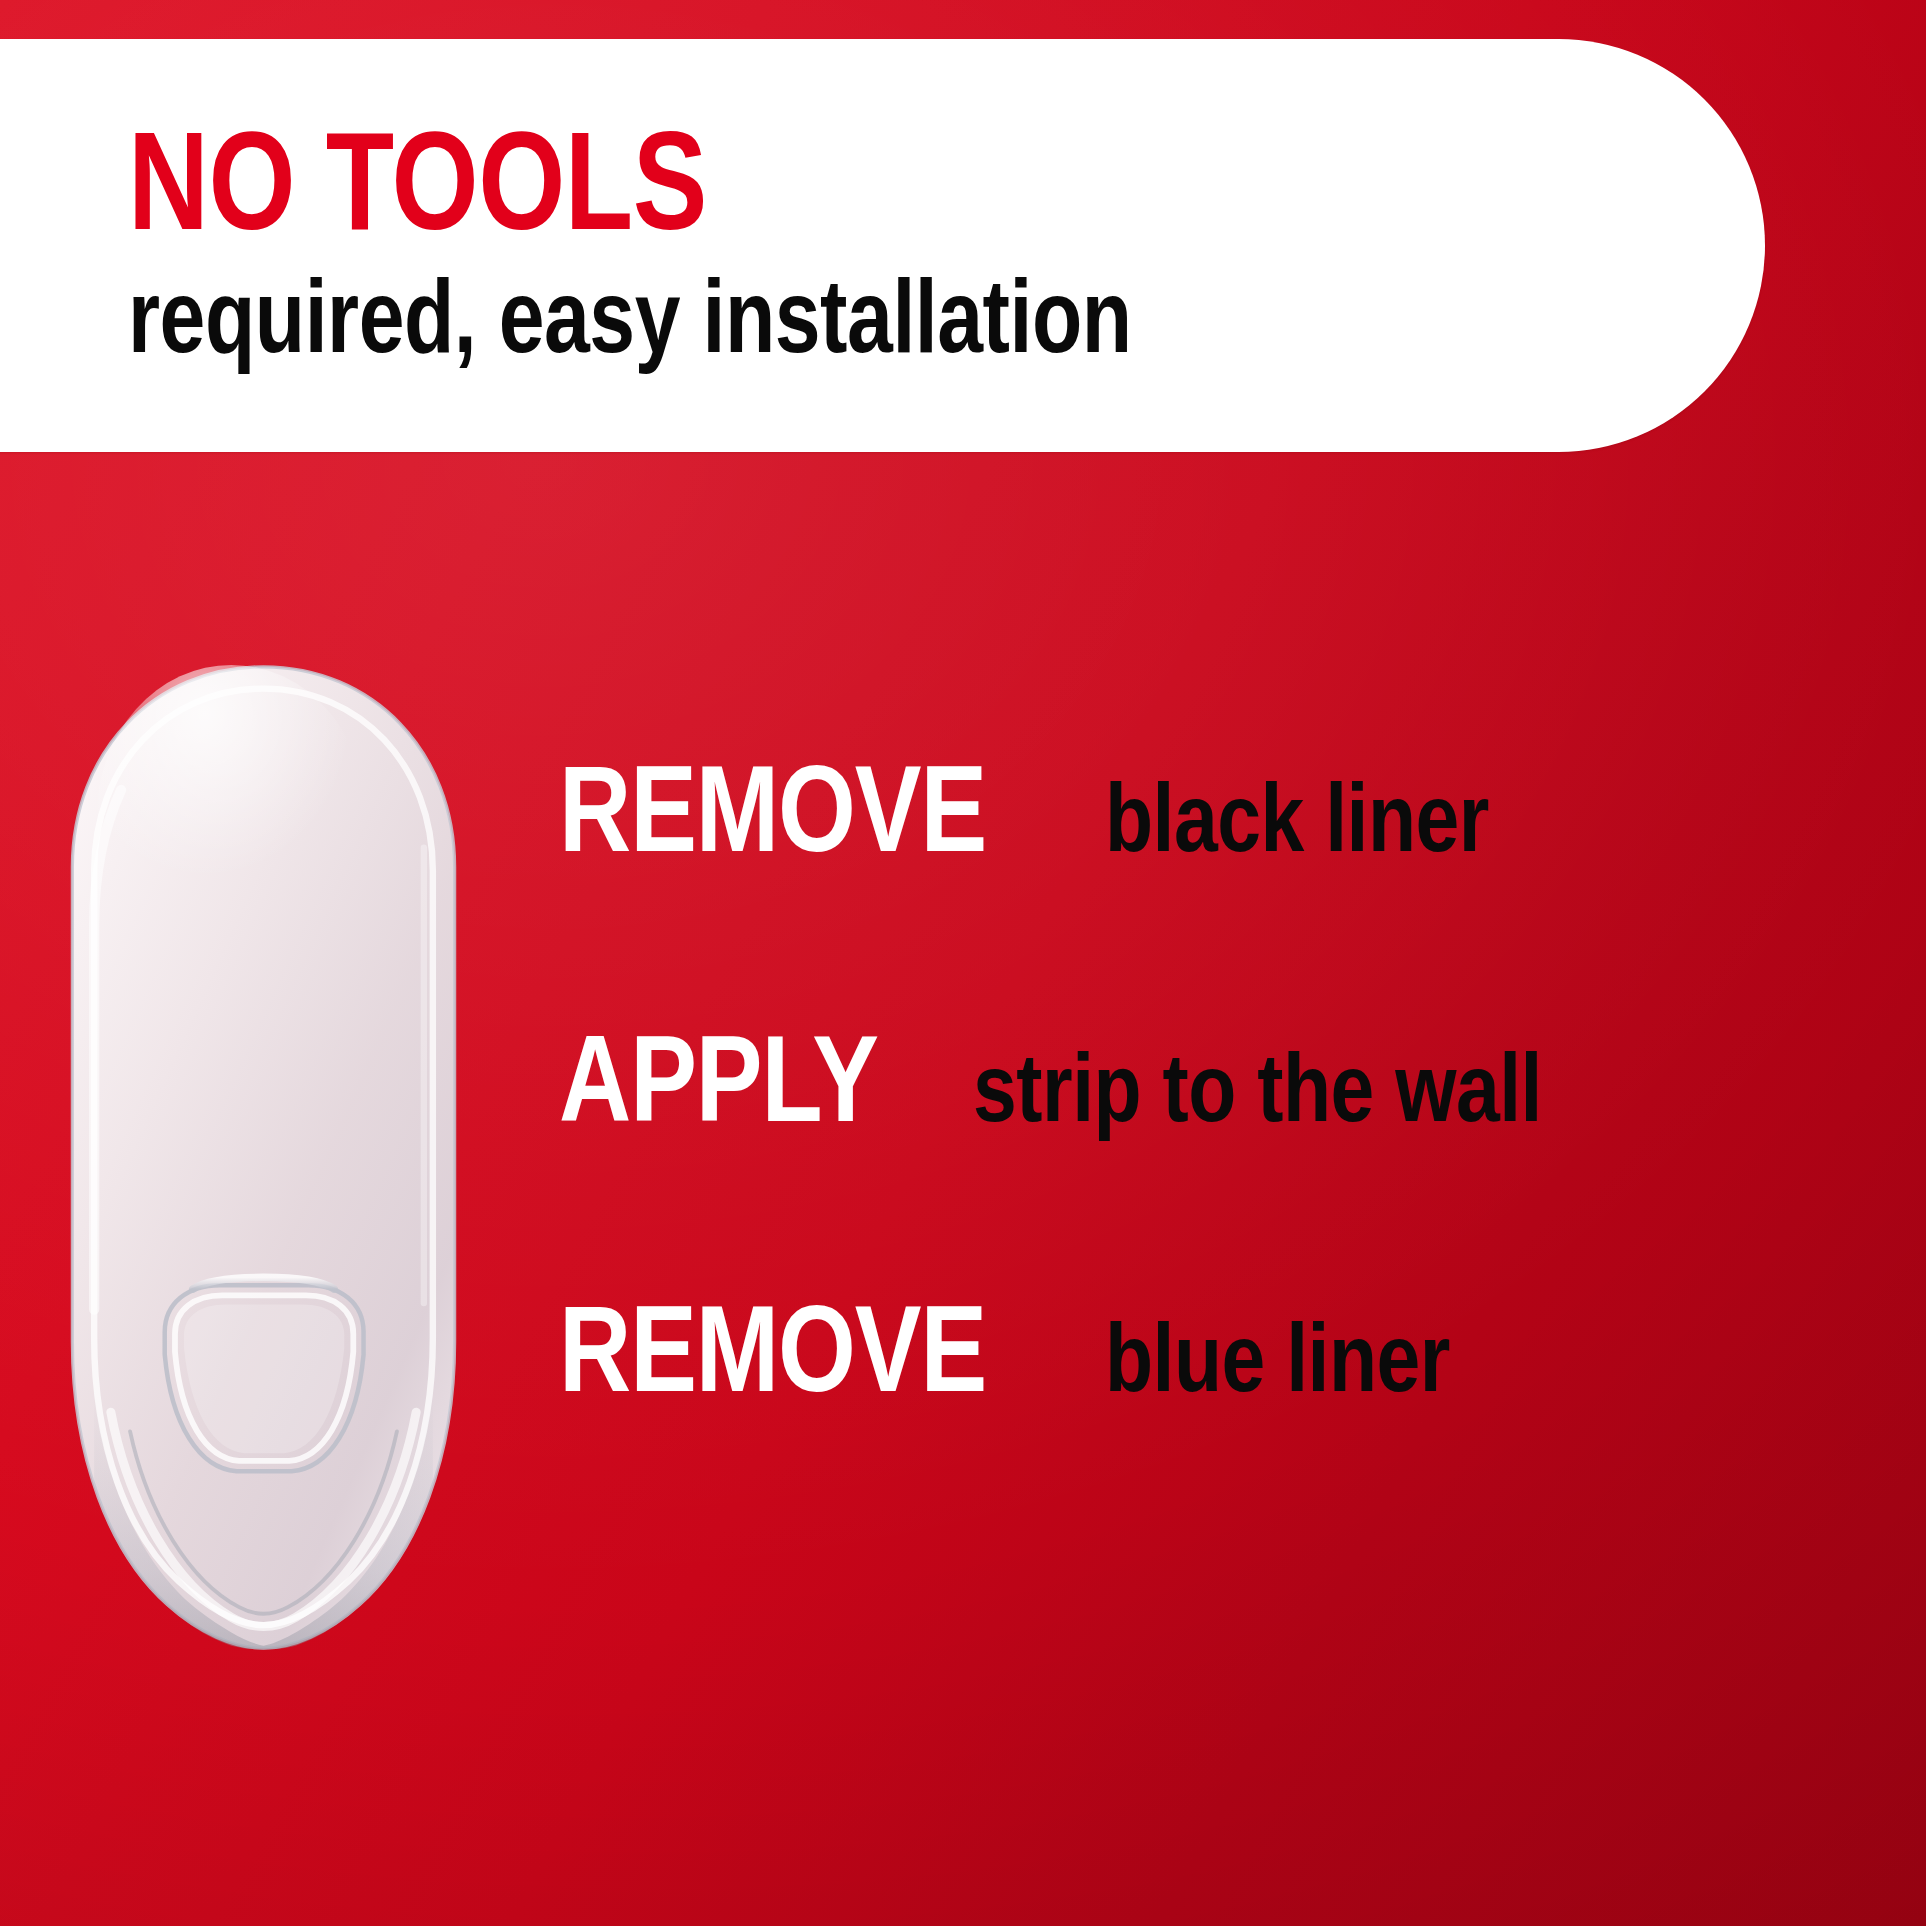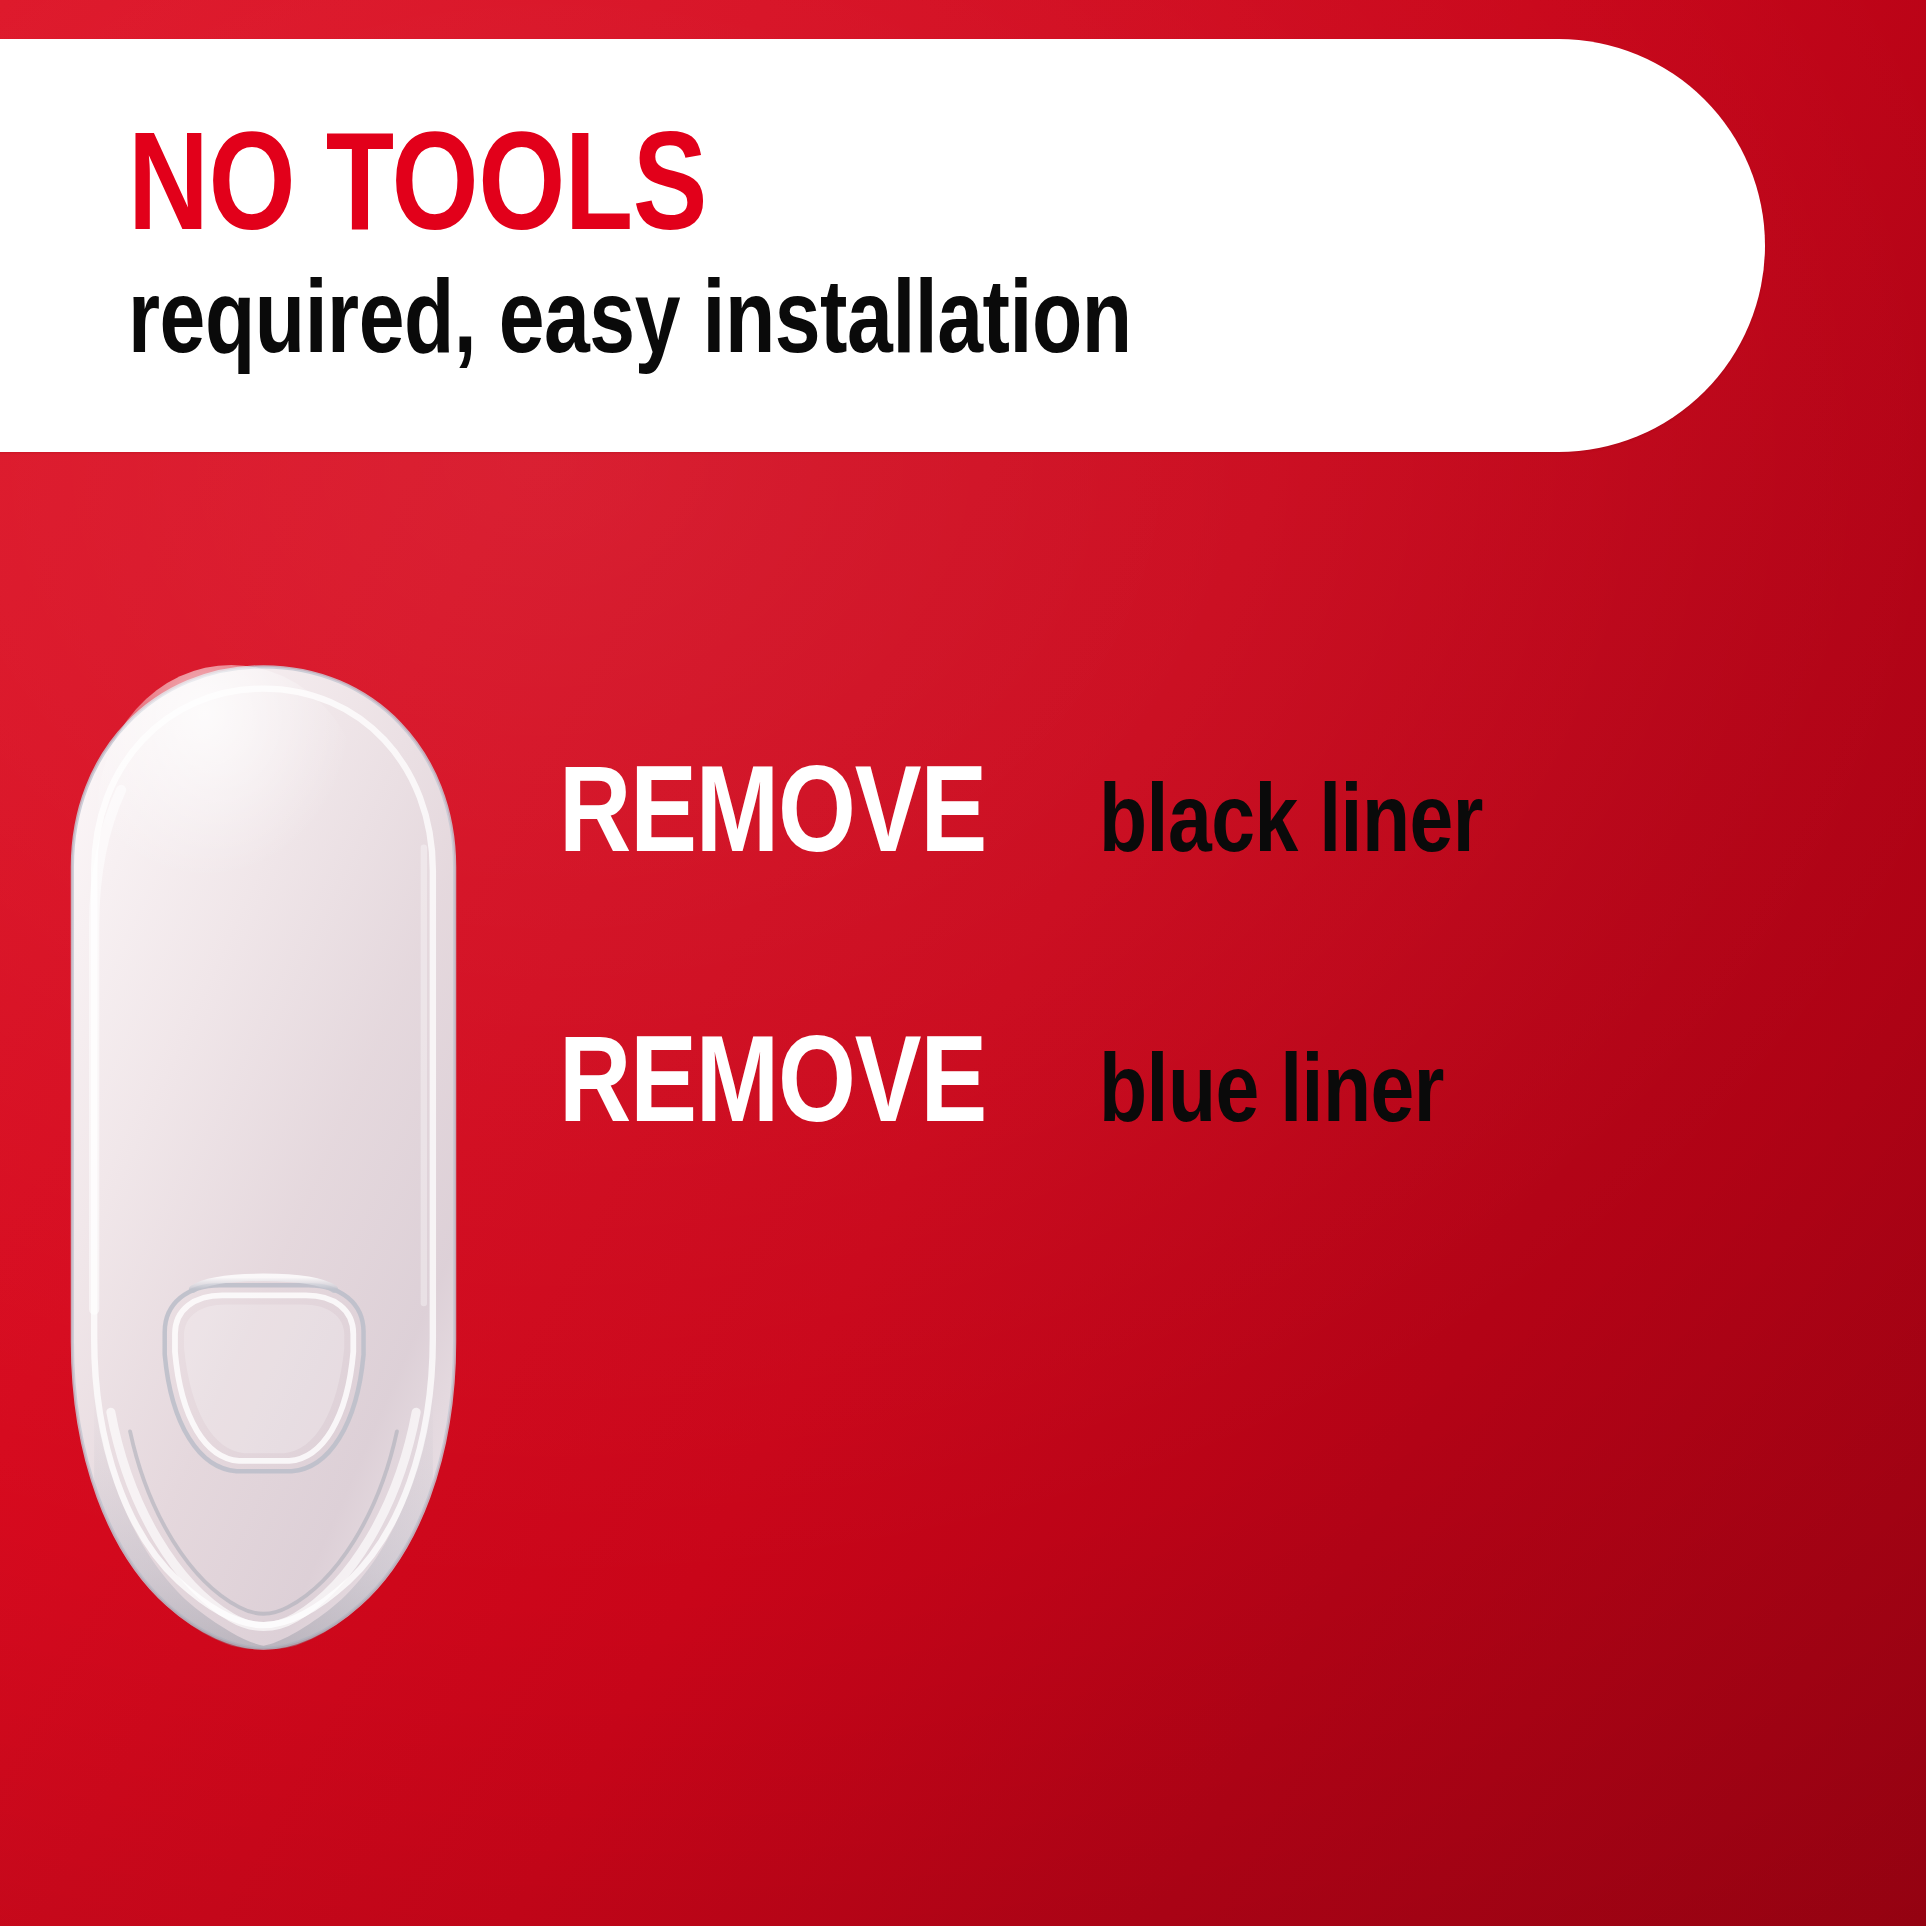--- a/index.html
+++ b/index.html
@@ -128,21 +128,21 @@
     transform-origin:left bottom;
     vertical-align:baseline;
   }
   
   .step .row {
     position:absolute;
     left:0;
     bottom:77px;
     display:flex;
     align-items:baseline;
-    gap:10px;
+    gap:16px;
   }
   .step-detail { margin-left:9px; }
 
   
   #footnote {
     position:absolute;
     left:565px;
     top:1756px;
     width:1284px;
   }
@@ -288,20 +288,26 @@
 
   <div id="steps">
 
     <div class="step">
       <div class="row">
         <span class="step-action">REMOVE</span>
         <span class="step-detail">black liner</span>
       </div>
     </div>
 
+    <div class="step">
+      <div class="row">
+        <span class="step-action">APPLY</span>
+        <span class="step-detail">strip to the wall</span>
+      </div>
+    </div>
 
     <div class="step">
       <div class="row">
         <span class="step-action">REMOVE</span>
         <span class="step-detail">blue liner</span>
       </div>
     </div>
 
 
   </div>

